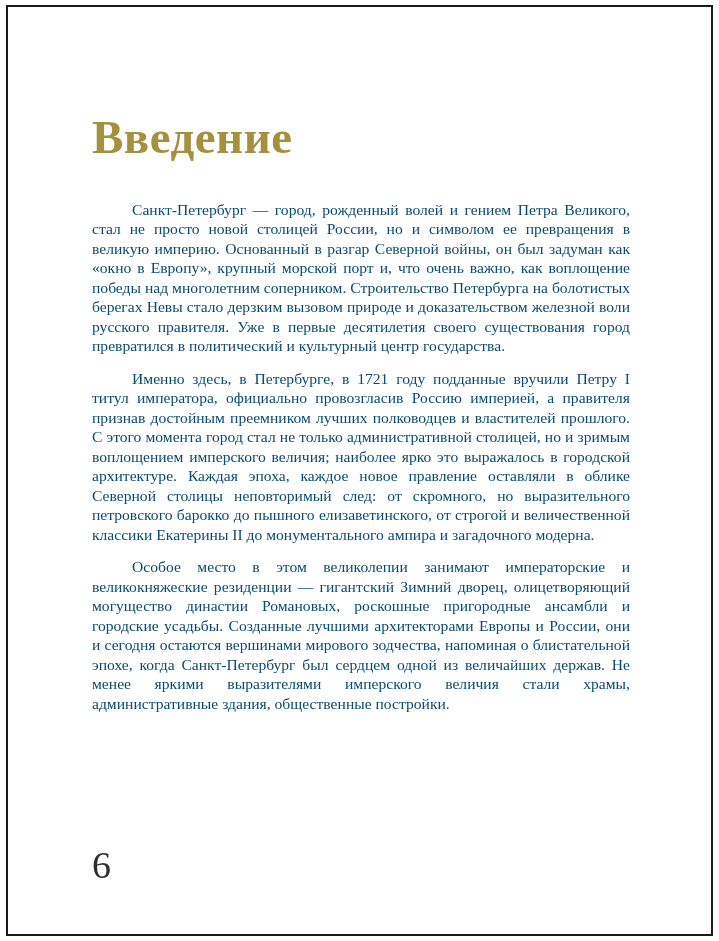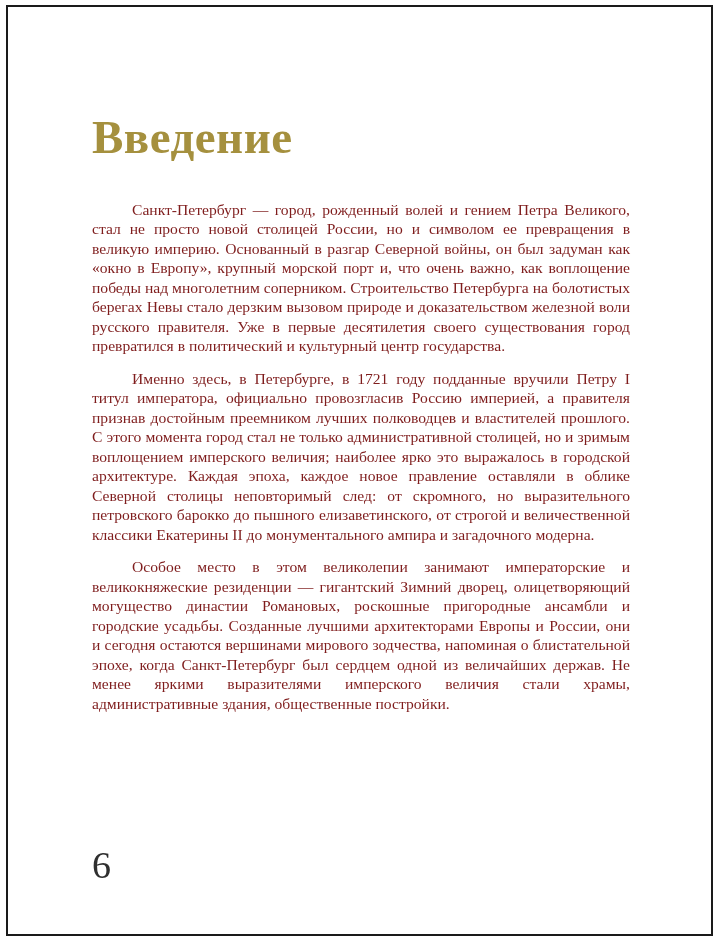--- a/index.html
+++ b/index.html
@@ -36,21 +36,21 @@
     margin: 0 0 36px 0;
     font-size: 47px;
     line-height: 1.1;
     font-weight: bold;
     letter-spacing: 0.5px;
   }
   .para {
     margin: 0 0 13px 0;
     font-size: 15.6px;
     line-height: 19.5px;
-    color: #7f1d1d;
+    color: #0c4a6e;
     text-align: justify;
     text-indent: 40px;
     hyphens: auto;
     -webkit-hyphens: auto;
   }
   .page-number {
     position: absolute;
     left: 92px;
     top: 846px;
     font-size: 38px;

